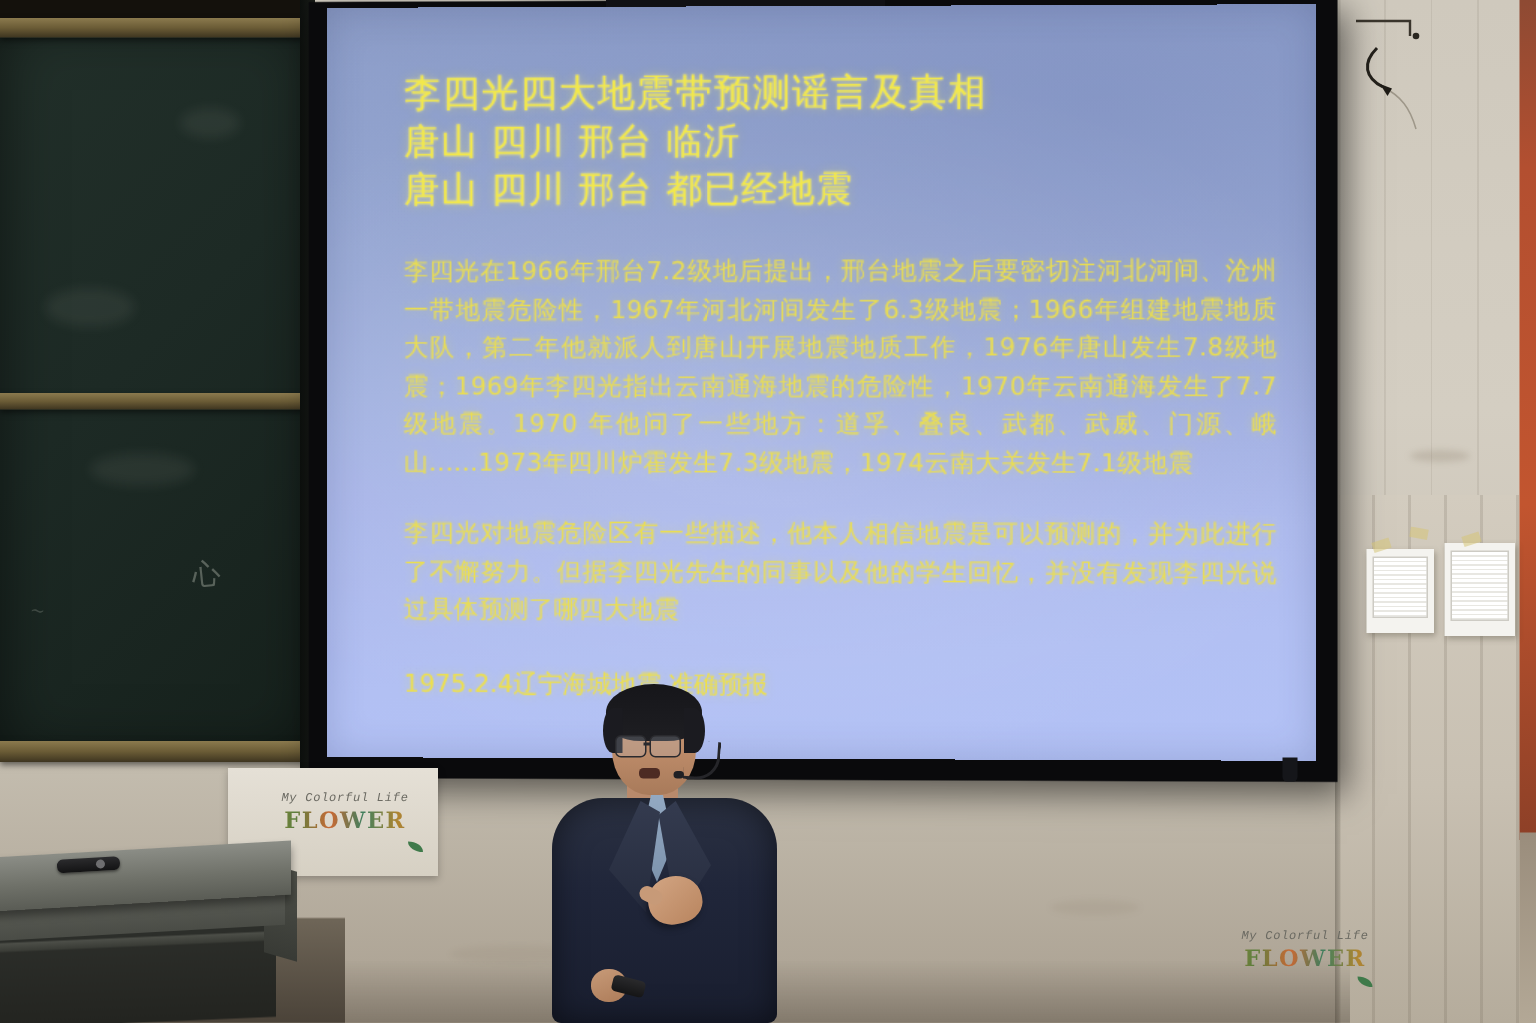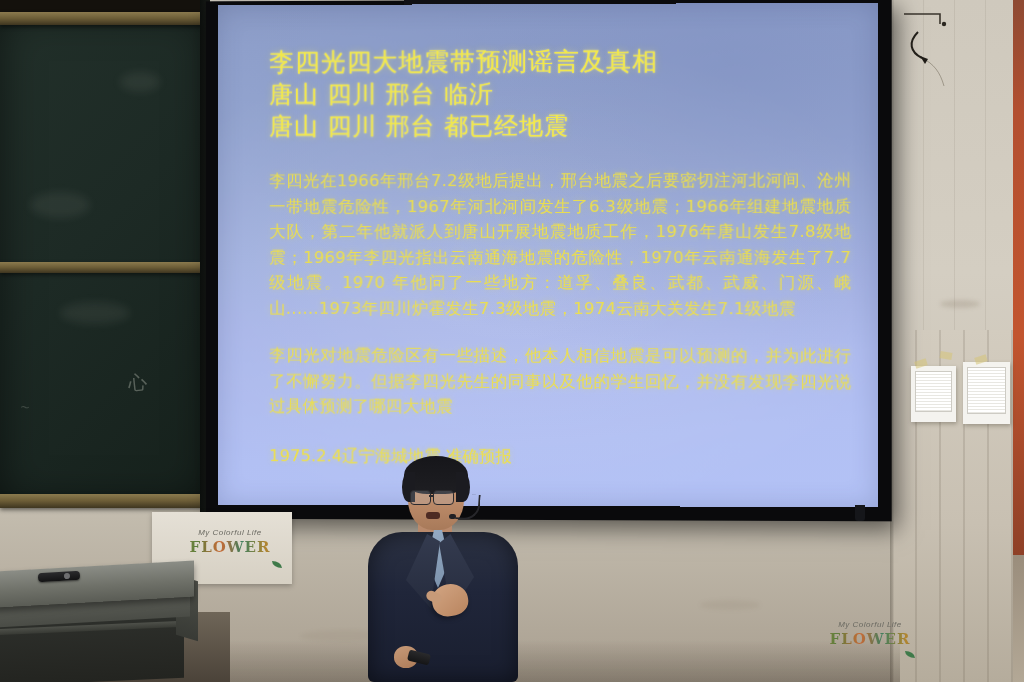--- a/index.html
+++ b/index.html
@@ -174,21 +174,21 @@
     position:absolute;left:152px;top:512px;width:140px;height:72px;
     background:linear-gradient(180deg,#e5e0d6,#d6d0c3);
     box-shadow:0 2px 5px rgba(0,0,0,.25);
     overflow:hidden;
   }
   .sticker{
     position:absolute;text-align:center;width:120px;
     pointer-events:none;user-select:none;
   }
   .sticker .sub{
-    font-family:Liberation Sans, sans-serif;
+    font-family:Liberation Mono, monospace;
     font-style:italic;font-size:8px;color:#6b6a62;letter-spacing:.5px;
   }
   .sticker .word{
     font-family:"DejaVu Serif","Liberation Serif",serif;
     font-weight:bold;font-size:15px;letter-spacing:1px;
     background:linear-gradient(90deg,#c0892f 0%,#5a7f3e 22%,#c86a35 42%,#3f7f5e 60%,#b2852f 80%,#4b6f8a 100%);
     -webkit-background-clip:text;background-clip:text;color:transparent;
     margin-top:1px;
   }
   .sticker-left{left:170px;top:528px;}

